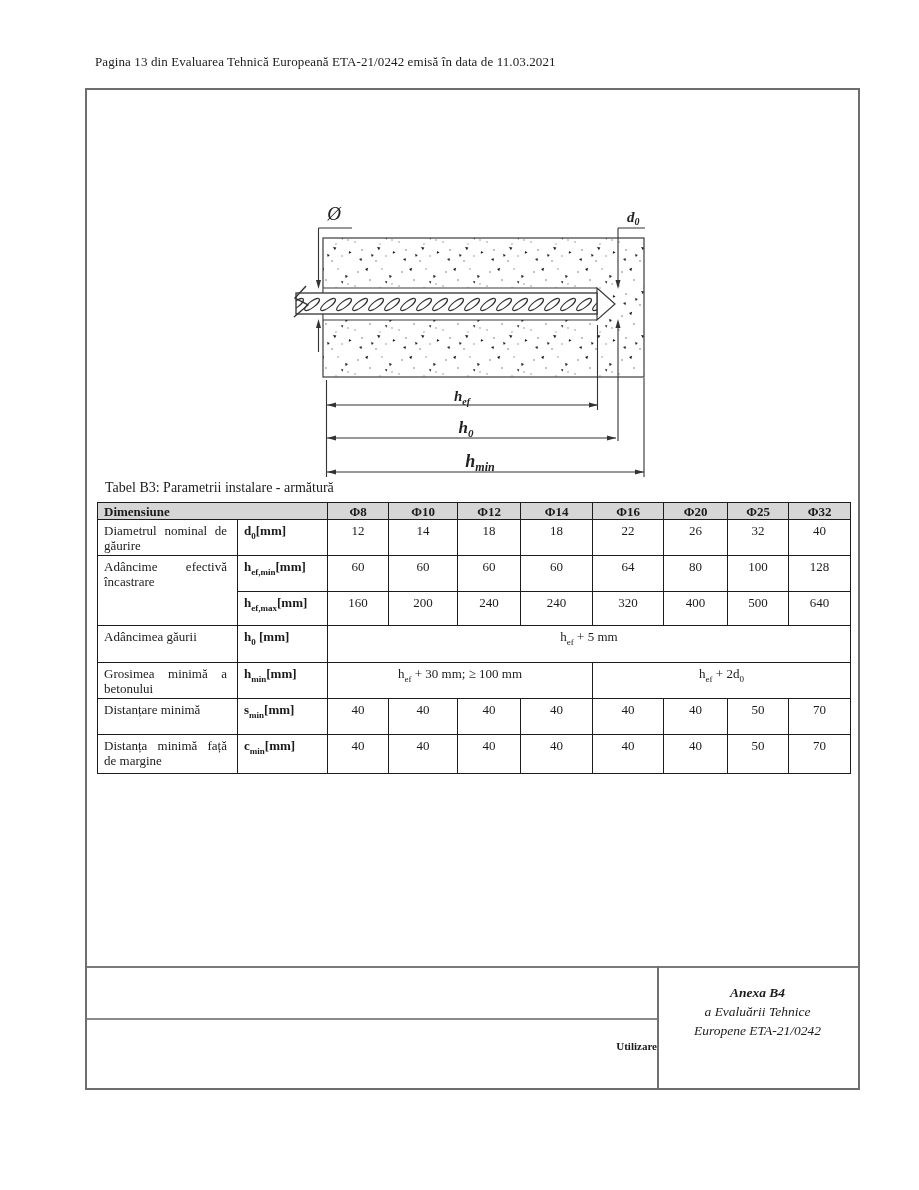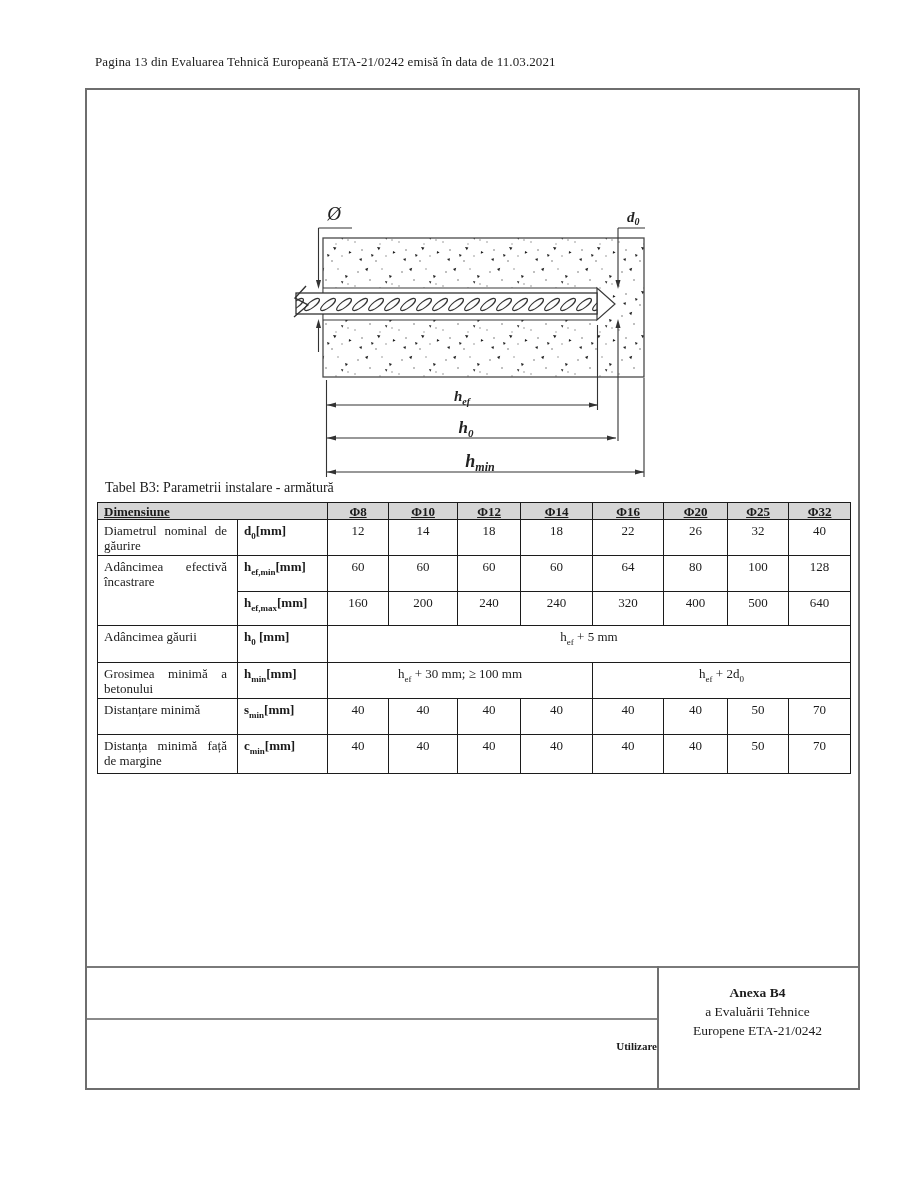--- a/index.html
+++ b/index.html
@@ -11,40 +11,40 @@
   .page-header { position:absolute; left:95px; top:54px; font-size:13px; letter-spacing:.1px; }
   .main-box { position:absolute; left:85px; top:88px; width:775px; height:1002px; border:2px solid #6e6e6e; }
 
   .diagram { position:absolute; left:203px; top:105px; }
 
   .tbl-title { position:absolute; left:18px; top:390px; font-weight:normal; font-size:14px; }
 
   table.params { position:absolute; left:10px; top:412px; width:753px;
     border-collapse:collapse; table-layout:fixed; font-size:13px; }
   table.params th, table.params td { border:1px solid #1c1c1c; vertical-align:top; line-height:15px; }
-  table.params th { background:#d6d6d6; font-weight:bold; text-align:left; padding:1px 0 0 6px; height:16px;text-decoration:underline; }
+  table.params th { background:#d6d6d6; font-weight:bold; text-align:left; padding:1px 0 0 6px; height:16px; }
   table.params th.phi { text-align:center; padding:1px 0 0 0; }
   td.lab { text-align:justify; padding:3px 10px 2px 6px; }
   td.sym { padding:3px 2px 0 6px; white-space:nowrap;font-weight:bold; }
   td.val { text-align:center; padding-top:3px; }
   td.mid { vertical-align:middle; }
   sub { font-size:9px; line-height:0; }
   tr.rh35{height:35px} tr.rh36{height:36px} tr.rh34{height:34px}
   tr.rh37{height:37px} tr.rh39{height:39px}
 
   .f-topline { position:absolute; left:0; top:876px; width:771px; border-top:2px solid #7a7a7a; }
   .f-vline   { position:absolute; left:570px; top:876px; height:122px; border-left:2px solid #707070; }
   .f-midline { position:absolute; left:0; top:928px; width:570px; border-top:2px solid #8a8a8a; }
   .f-products { position:absolute; left:0; top:893px; width:570px; text-align:center;
     font-weight:bold; font-size:13.5px; }
   .f-use-title { position:absolute; left:0; top:950px; width:570px; text-align:right;
     font-weight:bold; font-size:11px; }
   .f-use-sub { position:absolute; left:0; top:968px; width:570px; text-align:center; font-size:13.5px; }
   .f-annex { position:absolute; left:570px; top:893px; width:201px; text-align:center;
-    font-size:13.5px; line-height:19px; }
+    font-size:13.5px; line-height:19px;font-style:italic; }
   .f-annex .b { font-weight:bold; }
 
   svg text { font-family:"Liberation Serif", serif; fill:#222; }
 </style>
 </head>
 <body>
 
 <div class="page-header">Pagina 13 din Evaluarea Tehnică Europeană ETA-21/0242 emisă în data de 11.03.2021</div>
 
 <div class="main-box">
@@ -165,21 +165,21 @@
       <td class="val">14</td>
       <td class="val">18</td>
       <td class="val">18</td>
       <td class="val">22</td>
       <td class="val">26</td>
       <td class="val">32</td>
       <td class="val">40</td>
     </tr>
 
     <tr class="rh36">
-      <td class="lab mid" rowspan="2">Adâncimea efectivă încastrare</td>
+      <td class="lab mid" rowspan="2">Adâncime efectivă încastrare</td>
       <td class="sym"><span>h</span><sub>ef,min</sub><span>[mm]</span></td>
       <td class="val">60</td>
       <td class="val">60</td>
       <td class="val">60</td>
       <td class="val">60</td>
       <td class="val">64</td>
       <td class="val">80</td>
       <td class="val">100</td>
       <td class="val">128</td>
     </tr>

